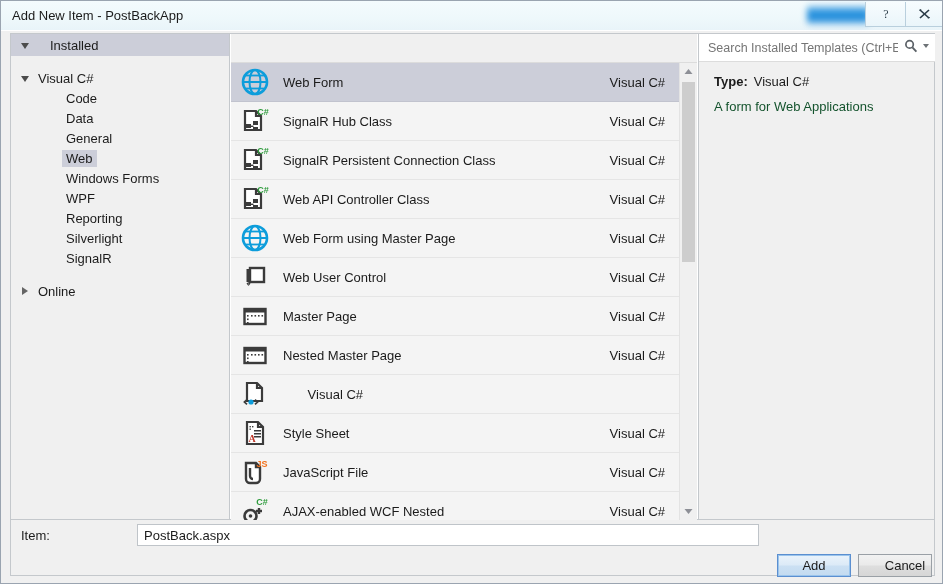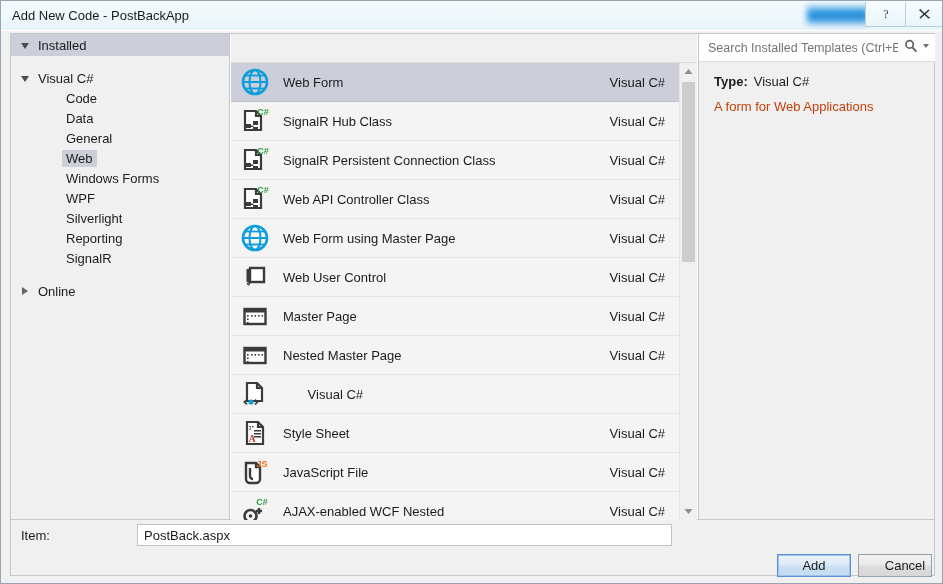--- a/index.html
+++ b/index.html
@@ -56,21 +56,21 @@
   }
 
   
   #tree-pane {
     position: absolute; left: 0; top: 0; width: 219px; height: 485px;
     background: #f0f0f0; border-right: 1px solid #c4c8cc;
   }
   #installed-header {
     height: 22px; background: #ccced9;
     display: flex; align-items: center; padding-left: 10px;
-    font-size: 13px; color: #1b1b1b;
+    font-size: 13px; color: #1b1b1b; gap: 12px;
   }
   .tri {
     width: 0; height: 0; margin-right: 9px;
   }
   .tri-open {
     border-left: 4px solid transparent; border-right: 4px solid transparent;
     border-top: 6px solid #4c4c4c;
     transform: translateY(1px);
   }
   .arrow-right {
@@ -193,35 +193,35 @@
     border-top: 4px solid #6d7276;
   }
   #desc-type {
     position: absolute; left: 15px; top: 40px;
     font-size: 13px; color: #1b1b1b; white-space: nowrap;
   }
   #desc-type b { font-weight: bold; }
   #desc-type .tval { font-weight: normal; margin-left: 6px; }
   #desc-text {
     position: absolute; left: 15px; top: 64px; width: 210px;
-    font-size: 13px; color: #c2410c; line-height: 17px;
+    font-size: 13px; color: #14532d; line-height: 17px;
   }
 
   
   #name-row {
     position: absolute; left: 9px; top: 519px; width: 925px; height: 56px;
     background: #f0f0f0;
     border: 1px solid #c4c8cc; border-top: none;
   }
   #name-label {
     position: absolute; left: 10px; top: 8px;
     font-size: 13px; color: #1b1b1b;
   }
   #name-input {
-    position: absolute; left: 126px; top: 4px; width: 535px; height: 22px;
+    position: absolute; left: 126px; top: 4px; width: 622px; height: 22px;
     background: #ffffff; border: 1px solid #bfc4c9;
     font-family: "Liberation Sans", sans-serif; font-size: 13px; color: #1b1b1b;
     padding-left: 6px; outline: none;
   }
 
   
   .dlgbtn {
     position: absolute; top: 553px; width: 74px; height: 23px;
     font-family: "Liberation Sans", sans-serif; font-size: 13px; color: #1b1b1b;
     background: linear-gradient(to bottom, #f2f2f2 0%, #eaeaea 48%, #dedede 52%, #d6d6d6 100%);
@@ -235,21 +235,21 @@
     box-shadow: 0 0 0 1px #9ac4ec inset;
   }
   #cancel-button { left: 857px; padding-left: 20px; }
 </style>
 </head>
 <body>
 
 <div id="dialog">
 
   <div id="titlebar">
-    <div id="title-text">Add New Code - PostBackApp</div>
+    <div id="title-text">Add New Item - PostBackApp</div>
     <div id="blurred-chip"></div>
 
     <div id="help-btn" class="caption-btn">
       <svg width="14" height="14" viewBox="0 0 14 14">
         <text x="7" y="11" font-size="12" font-family="Liberation Serif, serif" text-anchor="middle" fill="#2a3b47">?</text>
       </svg>
     </div>
     <div id="close-btn" class="caption-btn">
       <svg width="15" height="14" viewBox="0 0 15 14">
         <g stroke="#2a3b47" stroke-width="1.6" fill="none">
@@ -291,24 +291,24 @@
       <div class="tree-leaf selected">
         <span class="lbl">Web</span>
       </div>
       <div class="tree-leaf">
         <span class="lbl">Windows Forms</span>
       </div>
       <div class="tree-leaf">
         <span class="lbl">WPF</span>
       </div>
       <div class="tree-leaf">
+        <span class="lbl">Reporting</span>
+      </div>
+      <div class="tree-leaf">
         <span class="lbl">Silverlight</span>
-      </div>
-      <div class="tree-leaf">
-        <span class="lbl">Reporting</span>
       </div>
       <div class="tree-leaf">
         <span class="lbl">SignalR</span>
       </div>
 
       <div style="height:13px"></div>
 
       <div class="tree-group">
         <span class="arrow-right"></span>
         <span>Online</span>

